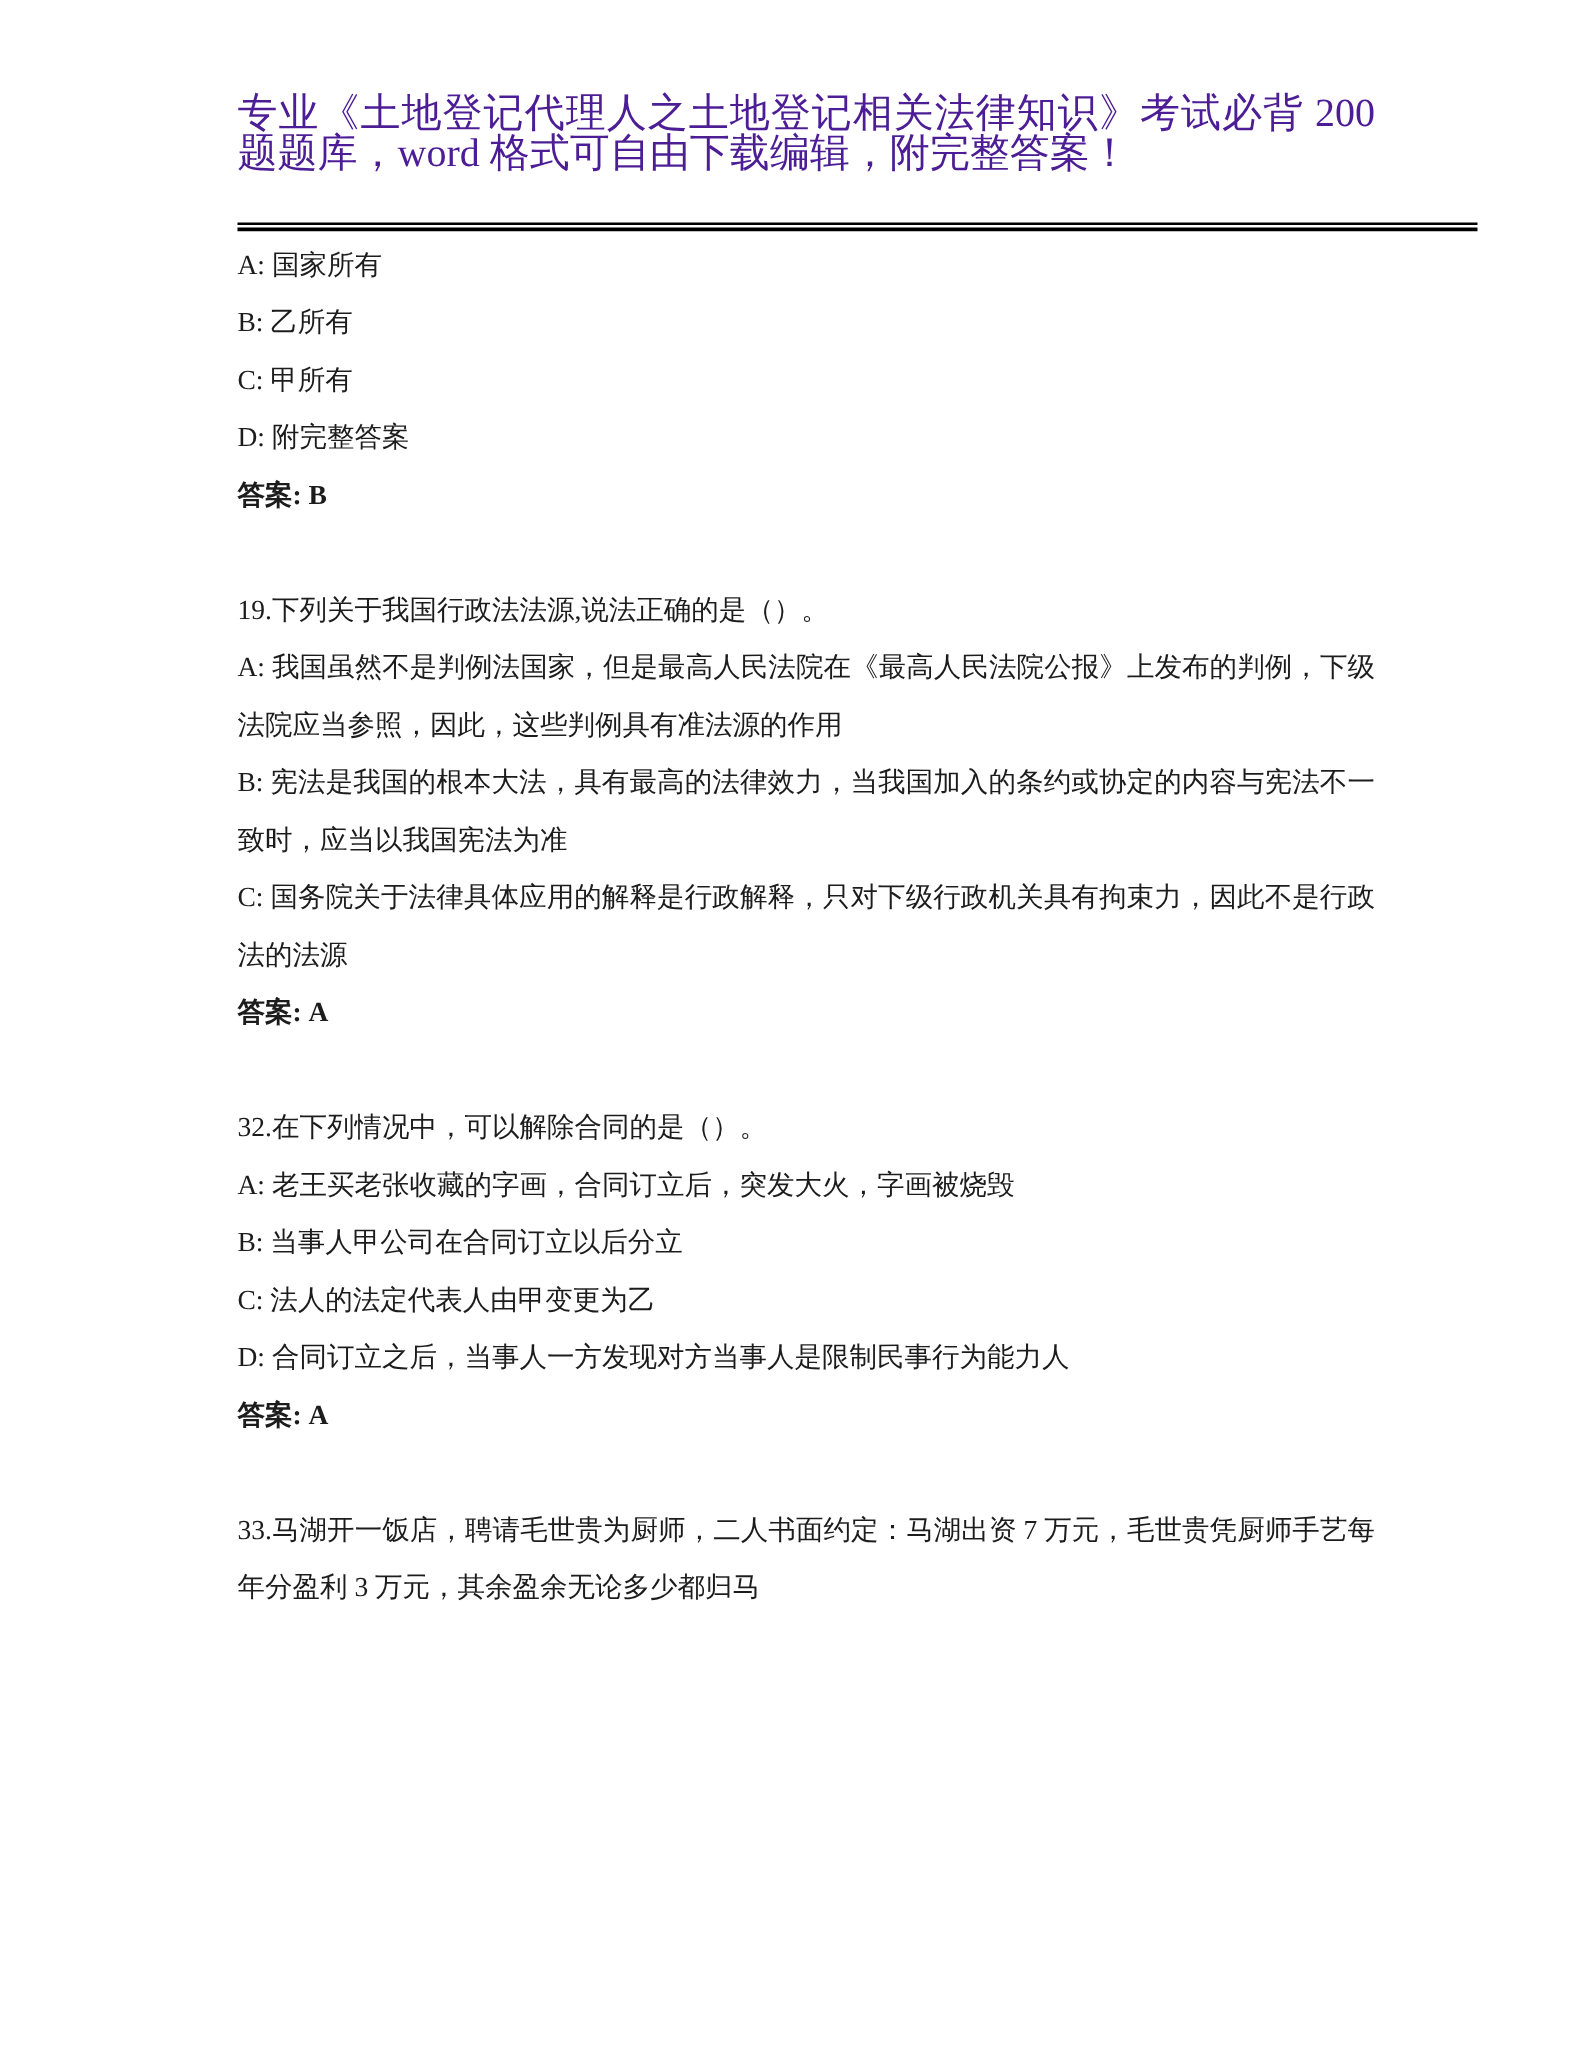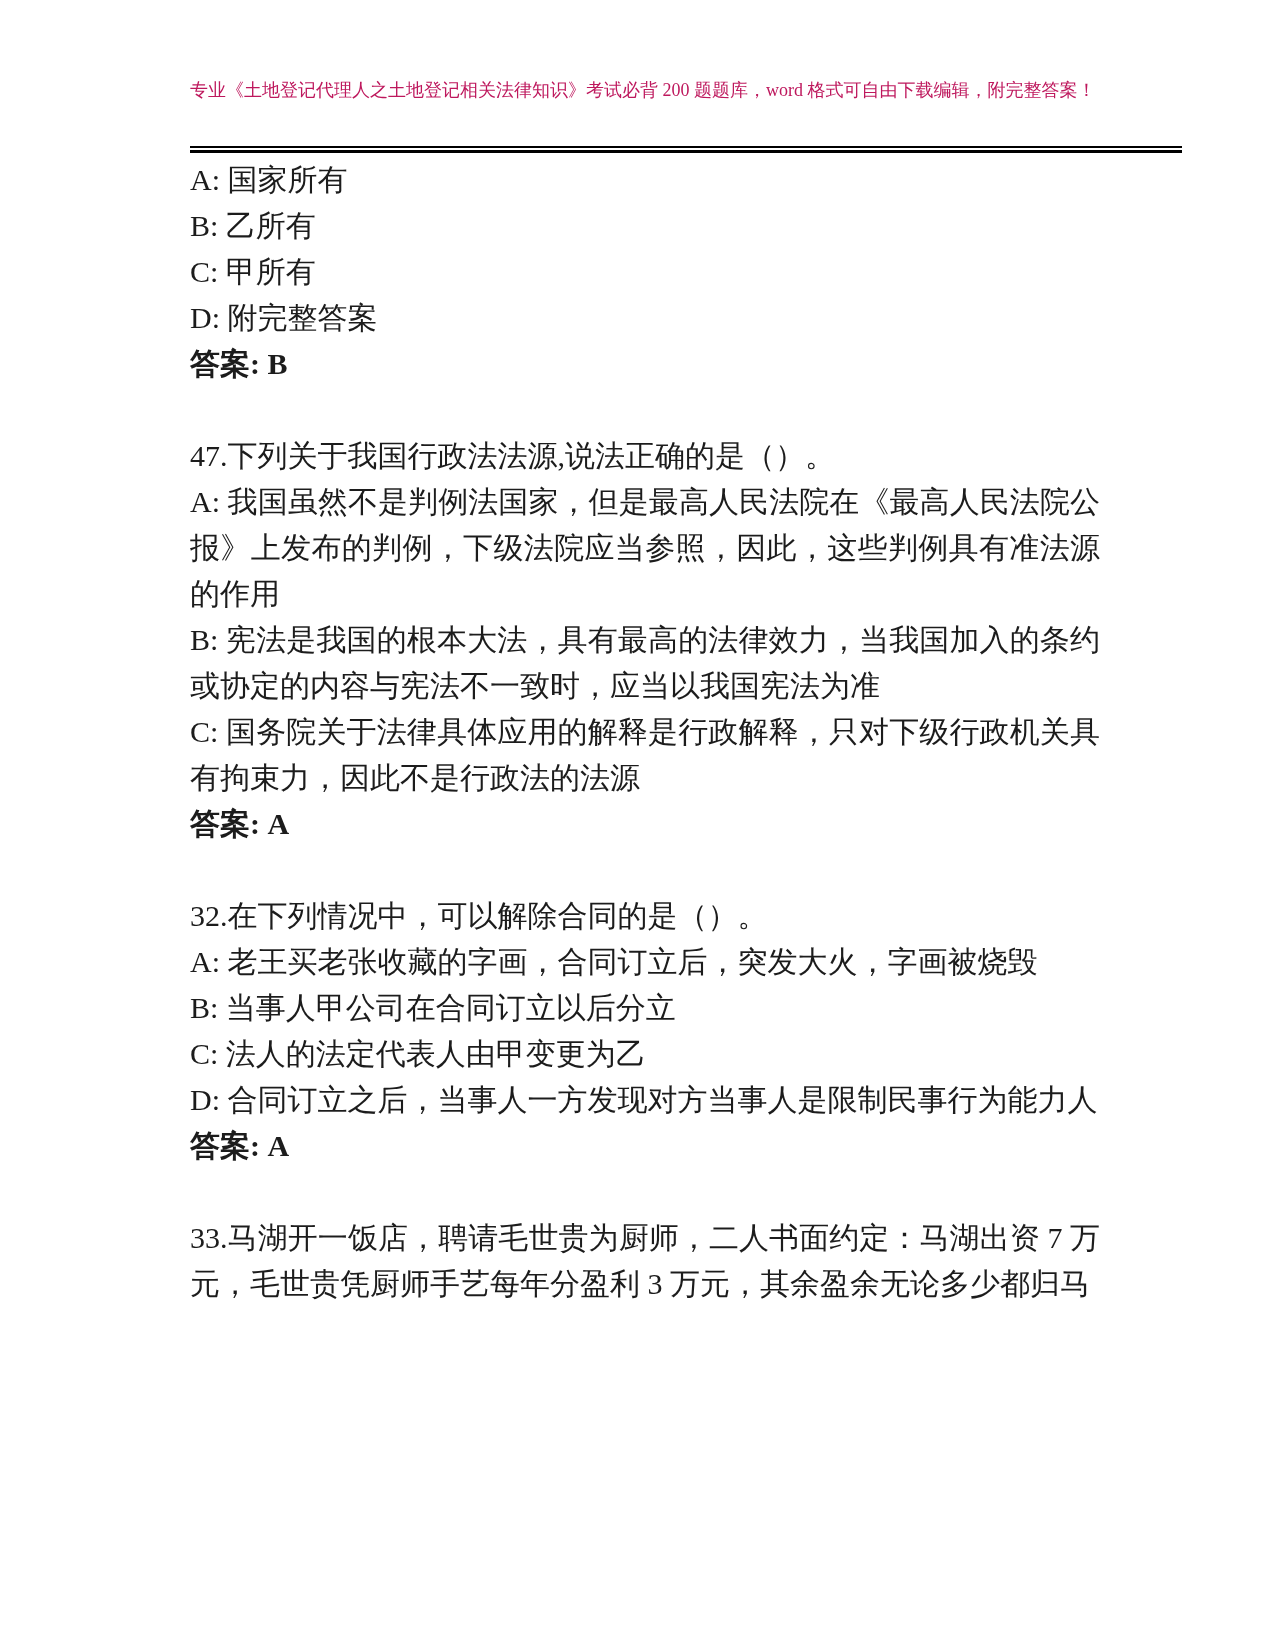--- a/index.html
+++ b/index.html
@@ -14,36 +14,36 @@
       background: #ffffff;
       box-sizing: border-box;
       padding: 74px 0 0 190px;
       overflow: hidden;
       font-family: "Liberation Serif", "DejaVu Serif", serif;
       color: #1c1c1c;
     }
     .header-text {
       width: 910px;
       margin: 0;
-      font-size: 18px;
+      font-size: 32px;
       line-height: 32px;
       text-align: justify;
-      color: #be185d;
+      color: #4c1d95;
     }
     .header-rule {
       width: 992px;
       height: 2px;
       margin-top: 40px;
       border-top: 2px solid #000000;
       border-bottom: 3px solid #000000;
     }
     .content {
       width: 910px;
       margin-top: 4px;
-      font-size: 30px;
+      font-size: 22px;
       line-height: 46px;
     }
     .content p {
       margin: 0;
       text-align: justify;
     }
     .question-block {
       margin-top: 46px;
     }
     .question-block:first-child {
@@ -61,21 +61,21 @@
   <div class="header-rule"></div>
   <div class="content" id="questions-container">
       <div class="question-block">
         <p>A: 国家所有</p>
         <p>B: 乙所有</p>
         <p>C: 甲所有</p>
         <p>D: 附完整答案</p>
         <p class="answer">答案: B</p>
       </div>
       <div class="question-block">
-        <p>47.下列关于我国行政法法源,说法正确的是（）。</p>
+        <p>19.下列关于我国行政法法源,说法正确的是（）。</p>
         <p>A: 我国虽然不是判例法国家，但是最高人民法院在《最高人民法院公报》上发布的判例，下级法院应当参照，因此，这些判例具有准法源的作用</p>
         <p>B: 宪法是我国的根本大法，具有最高的法律效力，当我国加入的条约或协定的内容与宪法不一致时，应当以我国宪法为准</p>
         <p>C: 国务院关于法律具体应用的解释是行政解释，只对下级行政机关具有拘束力，因此不是行政法的法源</p>
         <p class="answer">答案: A</p>
       </div>
       <div class="question-block">
         <p>32.在下列情况中，可以解除合同的是（）。</p>
         <p>A: 老王买老张收藏的字画，合同订立后，突发大火，字画被烧毁</p>
         <p>B: 当事人甲公司在合同订立以后分立</p>
         <p>C: 法人的法定代表人由甲变更为乙</p>

